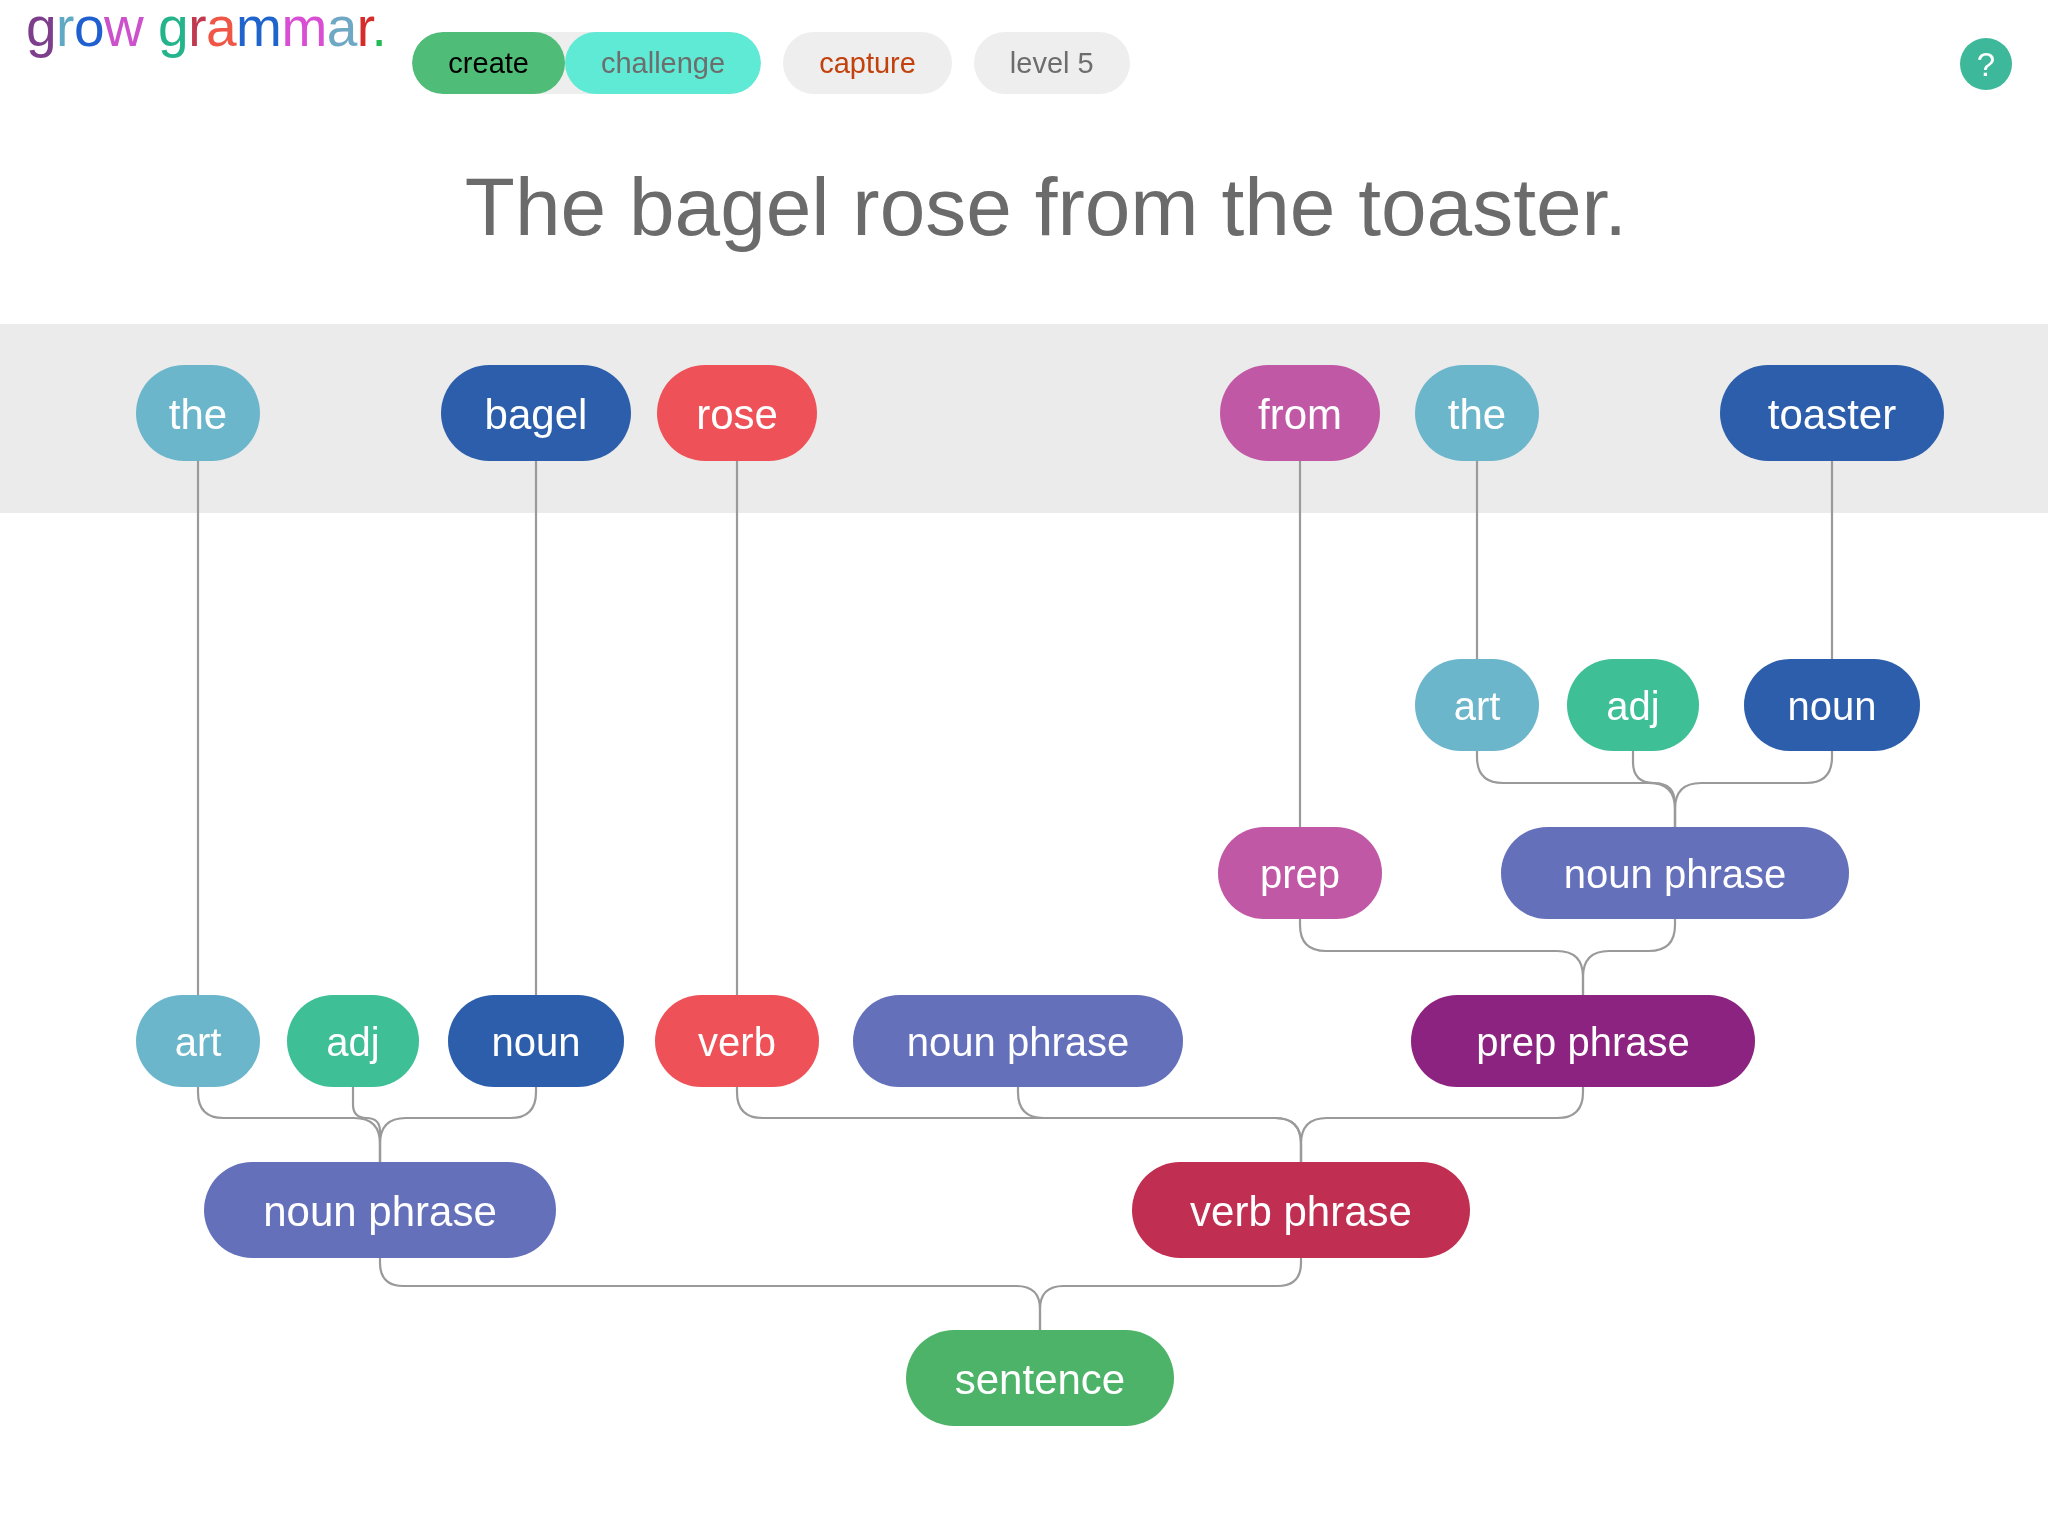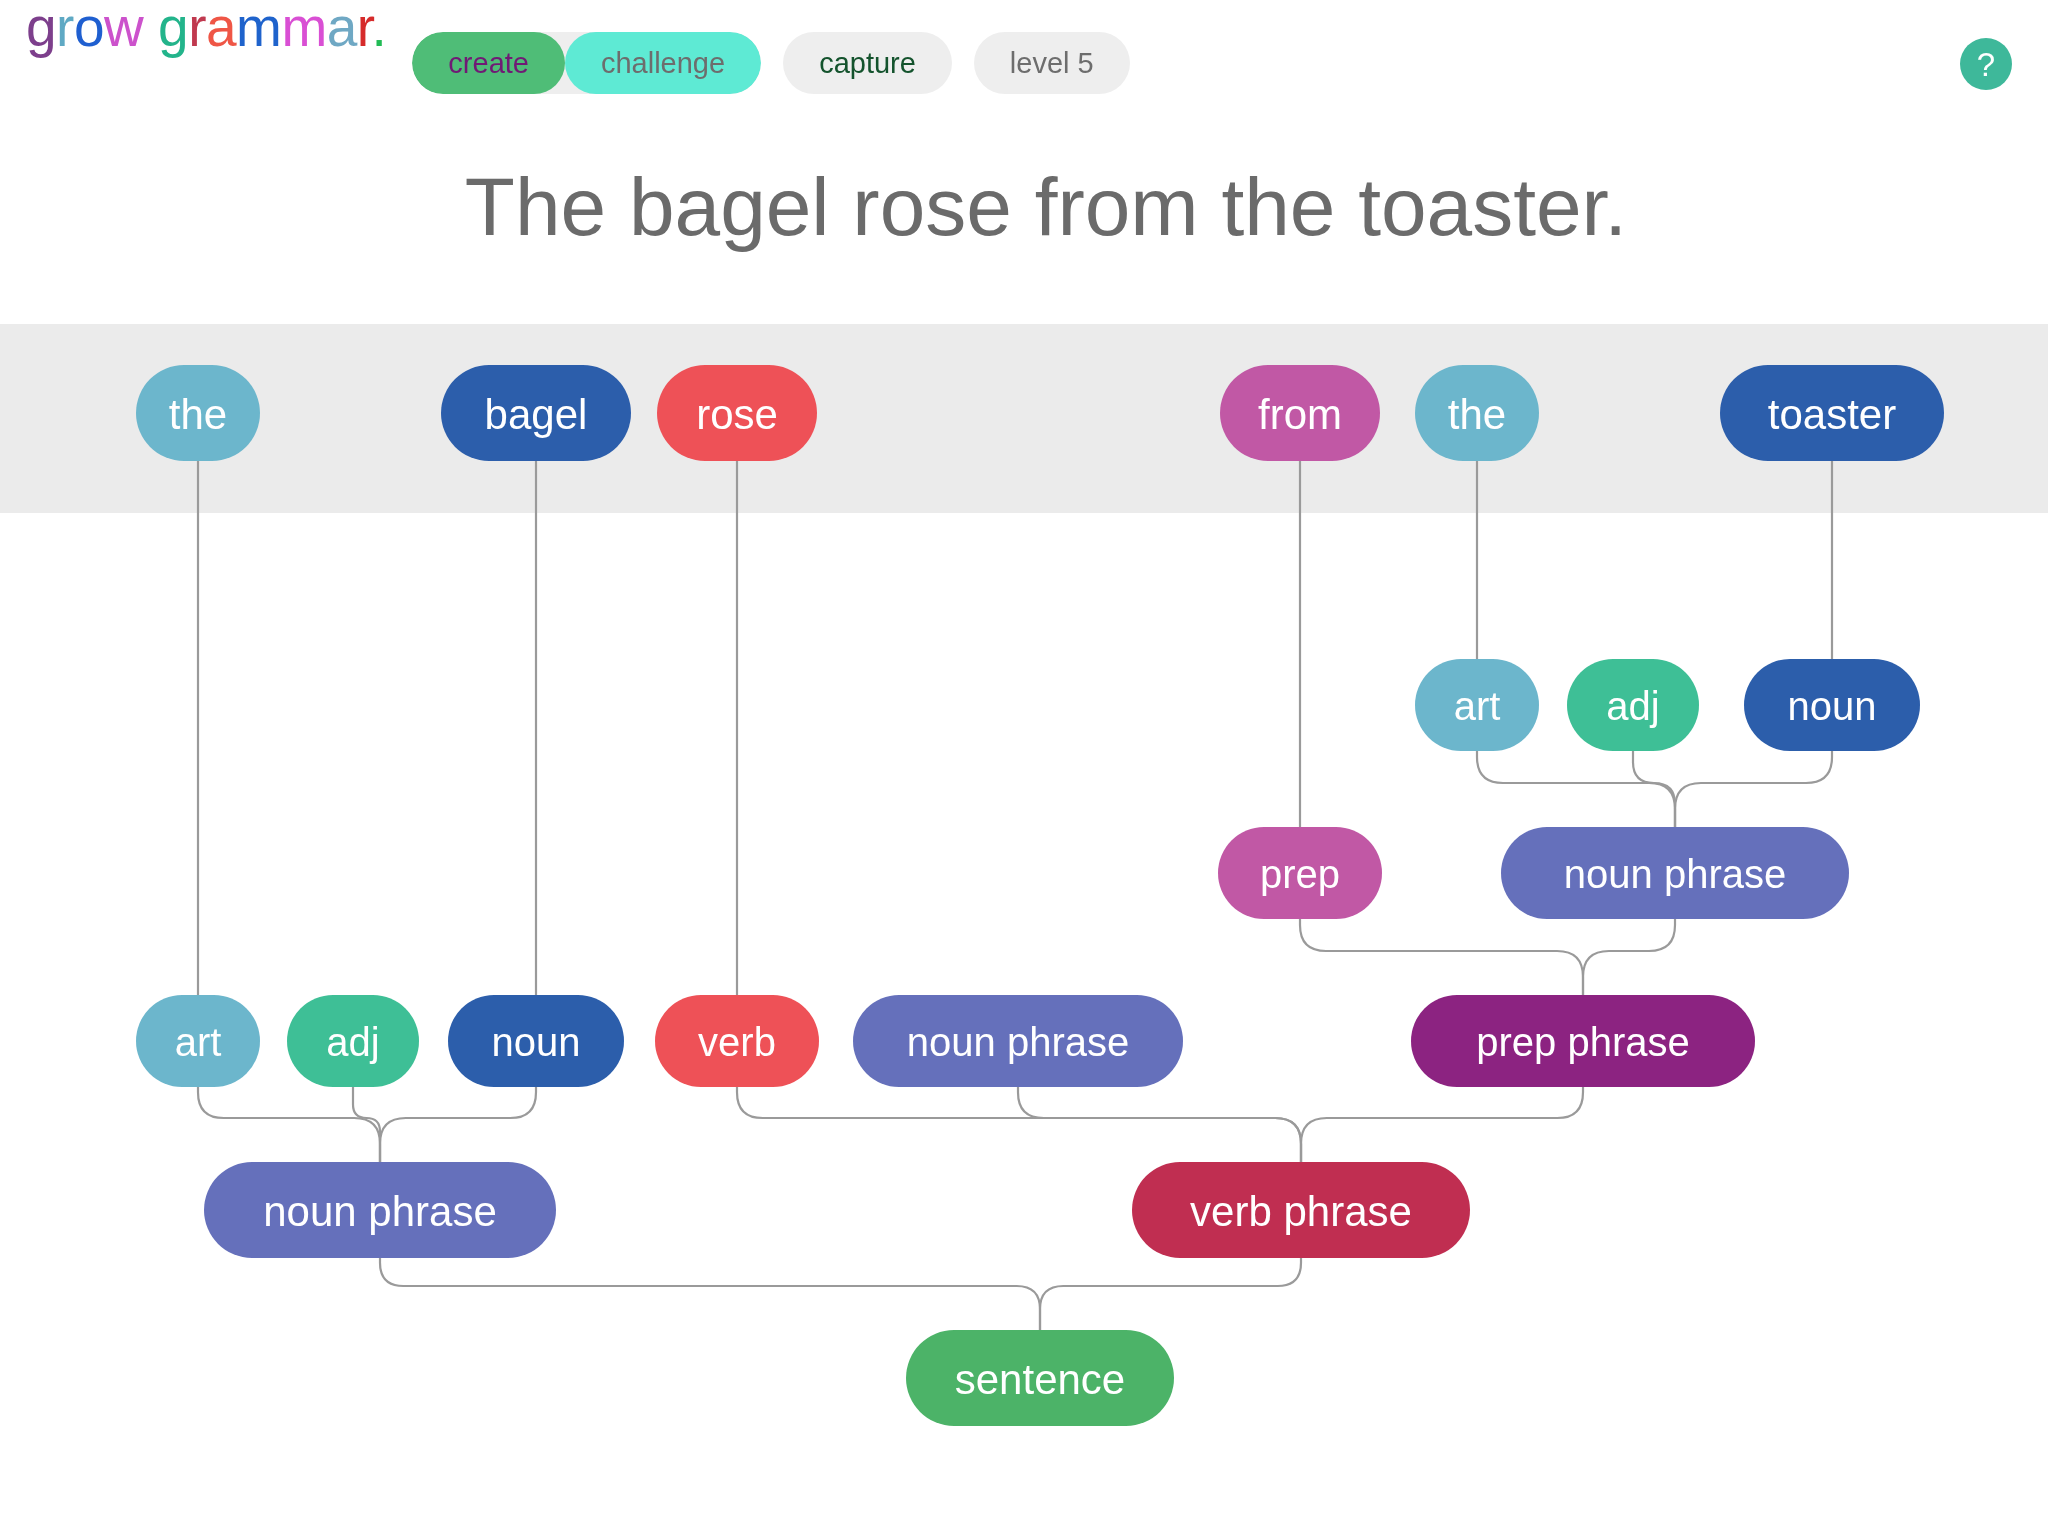--- a/index.html
+++ b/index.html
@@ -162,24 +162,24 @@
   }
 </style>
 </head>
 <body>
 
 <div id="topbar">
   <div id="logo"><span style="color: rgb(125, 63, 140);">g</span><span style="color: rgb(95, 169, 196);">r</span><span style="color: rgb(31, 95, 208);">o</span><span style="color: rgb(204, 82, 204);">w</span><span style="color: rgb(0, 0, 0);">&nbsp;</span><span style="color: rgb(35, 180, 139);">g</span><span style="color: rgb(192, 57, 79);">r</span><span style="color: rgb(239, 86, 70);">a</span><span style="color: rgb(31, 99, 204);">m</span><span style="color: rgb(217, 79, 212);">m</span><span style="color: rgb(111, 168, 196);">a</span><span style="color: rgb(214, 43, 43);">r</span><span style="color: rgb(34, 187, 85);">.</span></div>
 
   <div id="navgroup">
     <div class="segmented" style="background: rgb(238, 238, 238);">
-      <button class="seg-btn active" style="background: rgb(79, 189, 119); color: #701a75;">create</button>
+      <button class="seg-btn active" style="background: rgb(79, 189, 119); color: #000000;">create</button>
       <button class="seg-btn" style="background: #5eead4; color: rgb(109, 109, 109);">challenge</button>
     </div>
-    <button class="pill-btn" style="background: rgb(238, 238, 238); color: #14532d;">capture</button>
+    <button class="pill-btn" style="background: rgb(238, 238, 238); color: #c2410c;">capture</button>
     <button class="pill-btn" style="background: rgb(238, 238, 238); color: rgb(109, 109, 109);">level 5</button>
   </div>
 
   <button id="help-btn" style="background: rgb(62, 184, 154);">?</button>
 </div>
 
 <div id="sentence-title" style="color: rgb(107, 107, 107);">The bagel rose from the toaster.</div>
 
 <div id="wordbank-strip" style="background: rgb(235, 235, 235);"></div>
 

